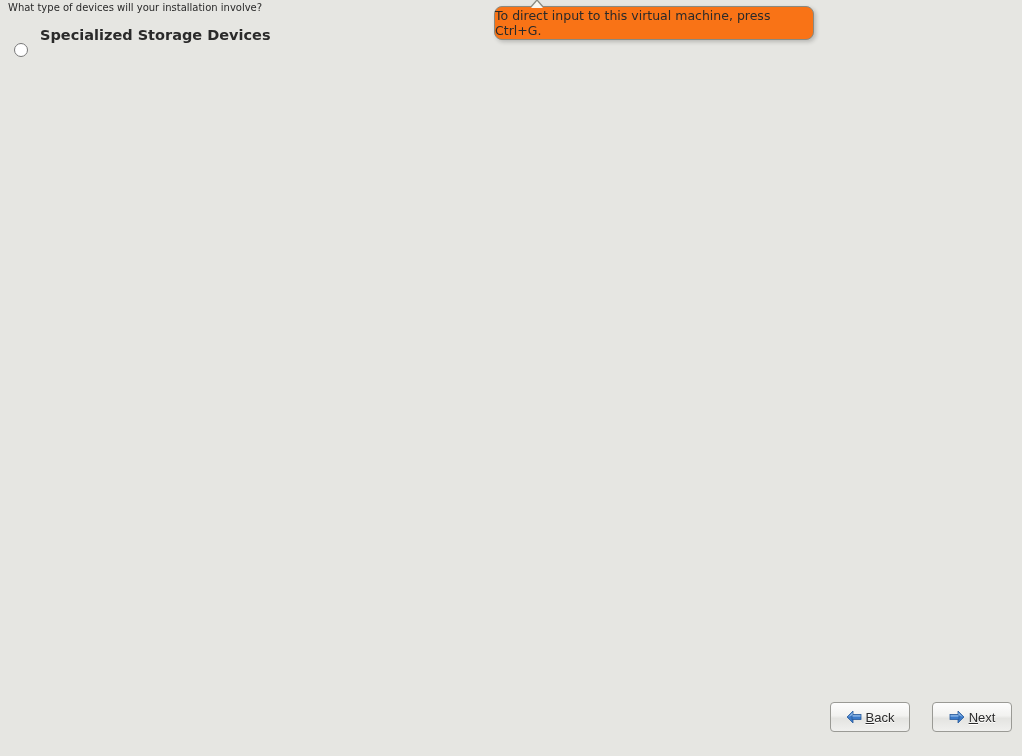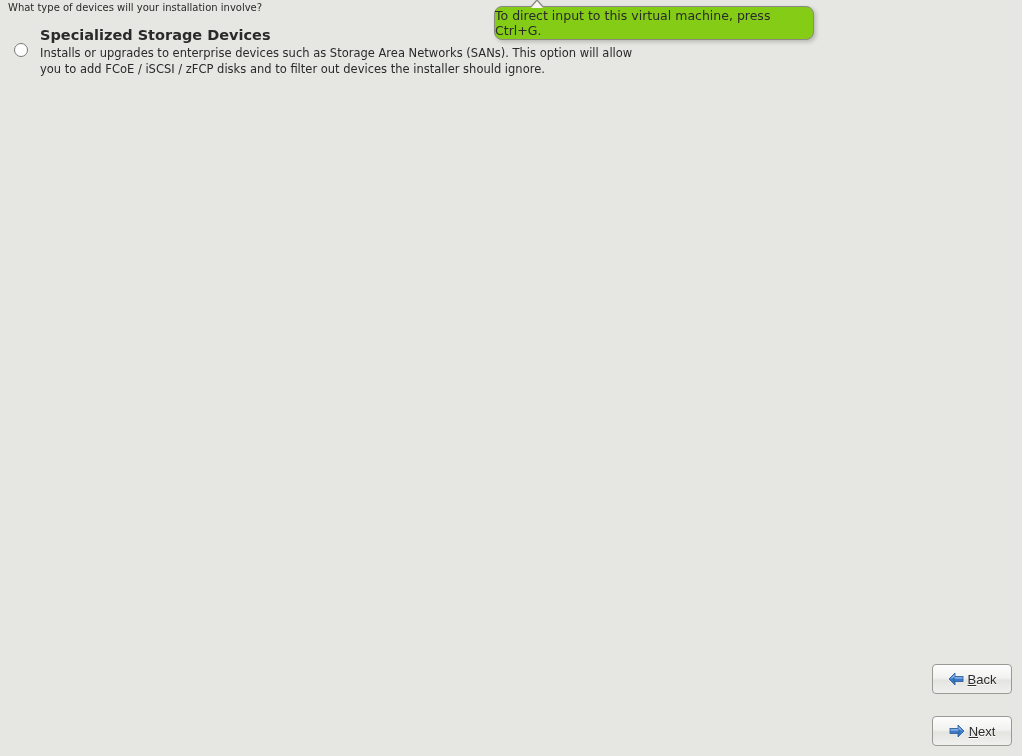--- a/index.html
+++ b/index.html
@@ -57,21 +57,21 @@
       color: #2a2a2a;
       line-height: 1.35;
       max-width: 600px;
     }
     .tooltip {
       position: absolute;
       top: 6px;
       left: 494px;
       width: 320px;
       height: 34px;
-      background: #84cc16;
+      background: #f97316;
       border: 1px solid #8a8a80;
       border-radius: 8px;
       box-shadow: 2px 2px 4px rgba(0,0,0,0.2);
       display: flex;
       align-items: center;
       justify-content: center;
       font-size: 12.5px;
       color: #2a2a2a;
     }
     .tooltip-pointer {
@@ -90,25 +90,24 @@
       top: 1.5px;
       left: -6px;
       width: 0;
       height: 0;
       border-left: 6px solid transparent;
       border-right: 6px solid transparent;
       border-bottom: 7px solid #f8f6ef;
     }
     .footer {
       position: absolute;
-      bottom: 10px;
+      bottom: 24px;
       right: 10px;
       display: flex;
       gap: 22px;
-      flex-direction: column;
     }
     .nav-btn {
       display: flex;
       align-items: center;
       justify-content: center;
       gap: 4px;
       height: 30px;
       min-width: 80px;
       padding: 0 12px;
       background: linear-gradient(to bottom, #fdfdfd 0%, #f2f2f0 45%, #e4e4e1 55%, #f0f0ee 100%);
@@ -134,21 +133,20 @@
 <div class="content">
   <div class="question">What type of devices will your installation involve?</div>
 
 
   <div class="option-row">
     <div class="radio-cell">
       <input type="radio" name="storage" style="">
     </div>
     <div class="option-text">
       <div class="option-title">Specialized Storage Devices</div>
-      <div class="option-desc">Installs or upgrades to enterprise devices such as Storage Area Networks (SANs). This option will allow you to add FCoE / iSCSI / zFCP disks and to filter out devices the installer should ignore.</div>
     </div>
   </div>
 </div>
 
 <div class="tooltip">
   <div class="tooltip-pointer"></div>
   <span>To direct input to this virtual machine, press Ctrl+G.</span>
 </div>
 
 <div class="footer">

